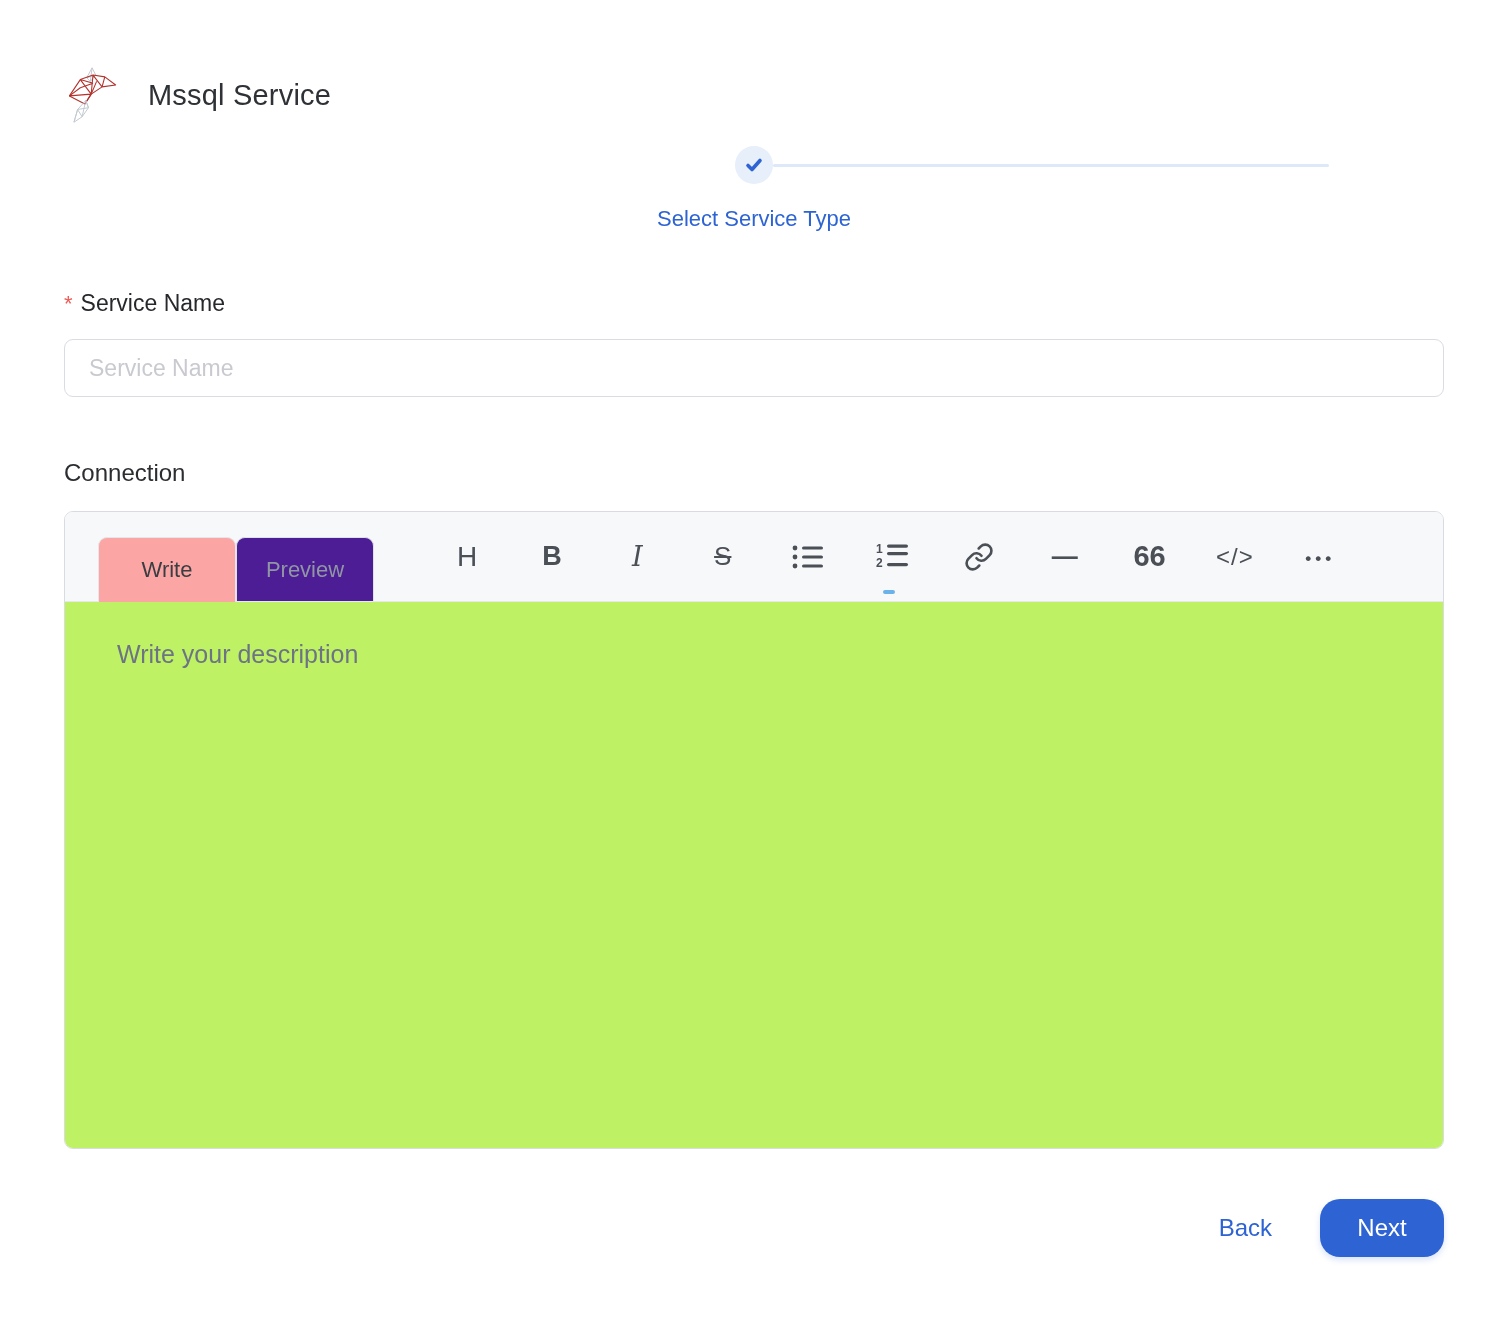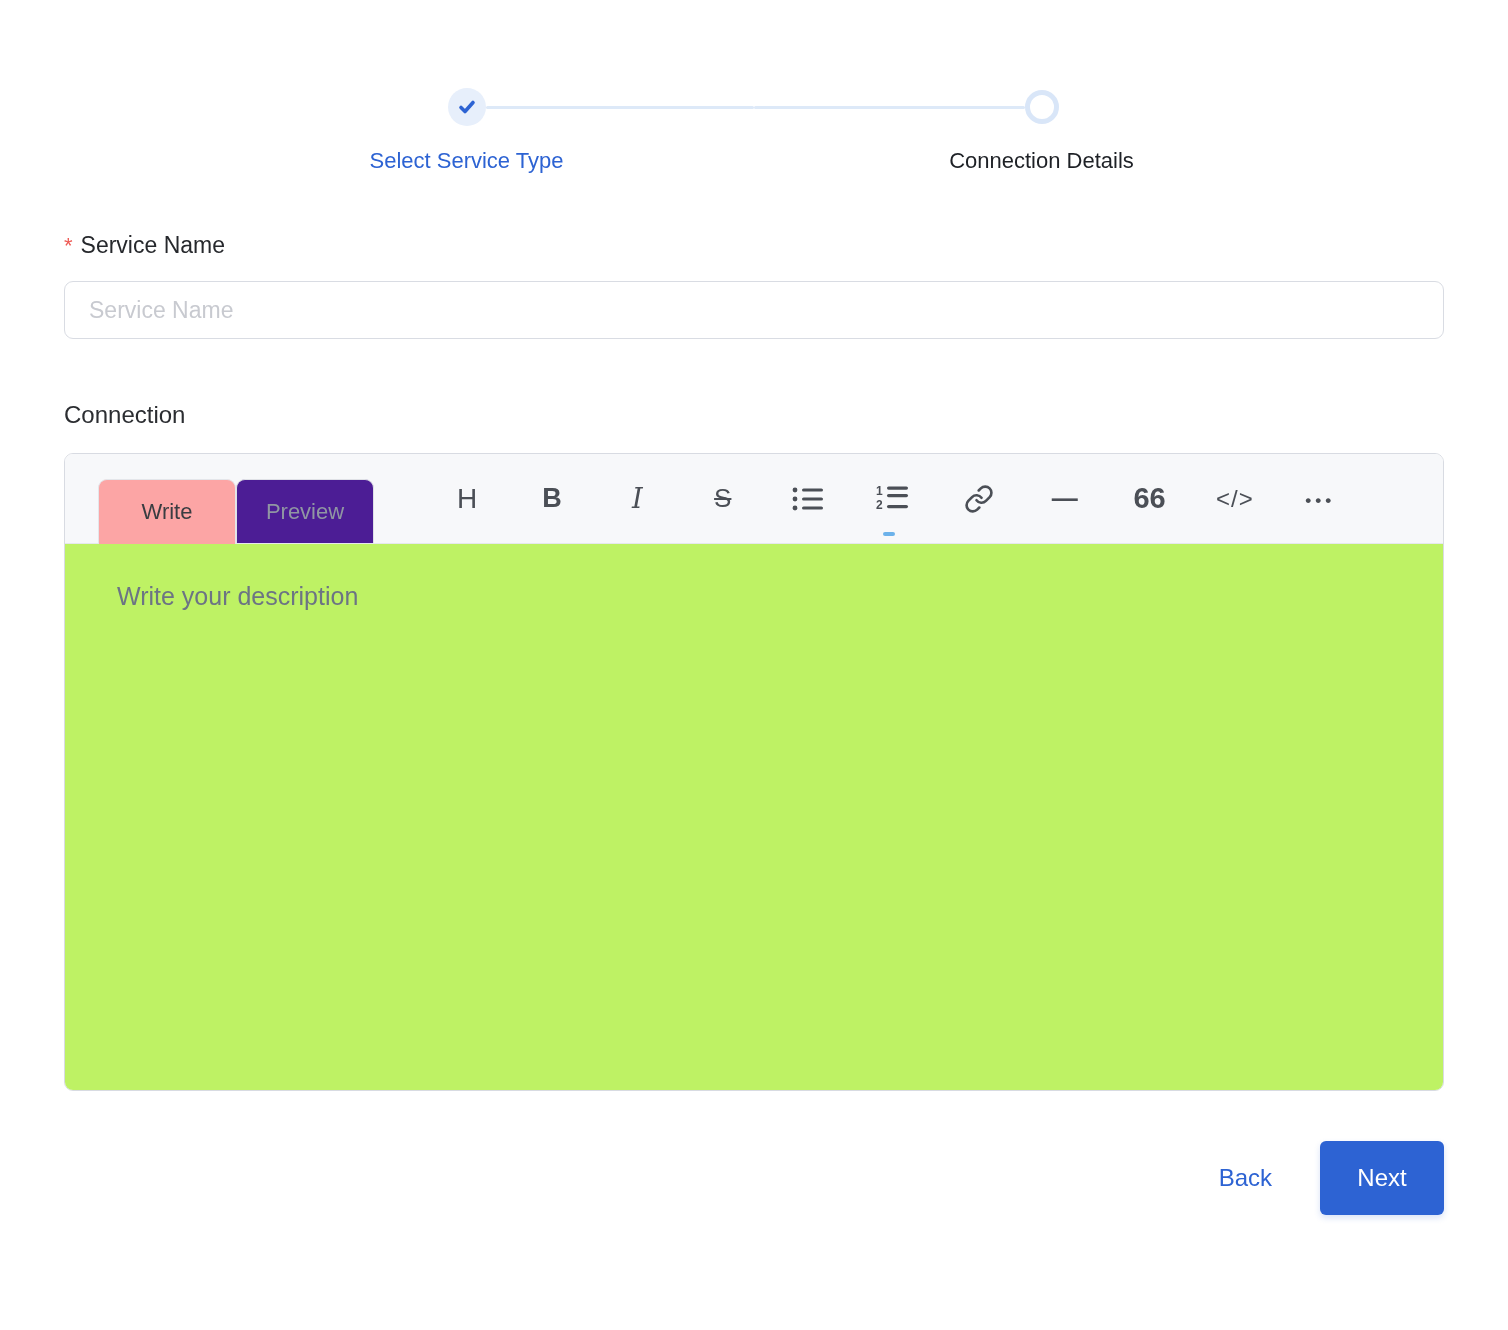--- a/index.html
+++ b/index.html
@@ -113,58 +113,70 @@
   
   .footer {
     margin-top:50px; display:flex; justify-content:flex-end; align-items:center;
     gap:48px; padding-bottom:62px;
   }
   .back-link {
     background:none; border:none; color:#2d63d3; font-size:24px; cursor:pointer;
     font-family:"Liberation Sans", sans-serif;
   }
   .next-button {
-    width:124px; height:74px; border:none; border-radius:6px;
+    width:124px; height:58px; border:none; border-radius:20px;
     background:#2d63d3; color:#ffffff; font-size:24px; cursor:pointer;
     box-shadow:0 3px 6px rgba(45,99,211,.18);
     font-family:"Liberation Sans", sans-serif;
   }
 </style>
 </head>
 <body>
 
 <div class="page">
 
   
+  <div class="header">
+    <svg class="logo" viewBox="0 0 64 64" fill="none" aria-hidden="true">
+
+      <g stroke="#c3cad1" stroke-width="1.1" stroke-linejoin="round">
+        <path d="M25 13 L31 2 L35 10 L29 17 Z"></path>
+        <path d="M31 2 L29 17 M25 13 L35 10"></path>
+      </g>
+
+      <g stroke="#b2322c" stroke-width="1.2" stroke-linejoin="round">
+        <path d="M6 33 L18 15 L32 10 L45 12 L57 21 L42 23 L30 31 L23 42 Z"></path>
+        <path d="M6 33 L30 31 M6 33 L18 24 M18 15 L30 31 M32 10 L30 31 M32 10 L42 23 M45 12 L42 23 M18 24 L32 19 M23 42 L30 31 M18 15 L32 19 M30 31 L36 17"></path>
+      </g>
+
+      <g stroke="#c3cad1" stroke-width="1.1" stroke-linejoin="round">
+        <path d="M24 38 L15 48 L11 62 L20 56 L27 46 Z"></path>
+        <path d="M24 38 L20 56 M15 48 L27 46 M15 48 L20 56 M24 38 L27 46 M11 62 L15 48"></path>
+      </g>
+    </svg>
+    <div class="page-title">Mssql Service</div>
+  </div>
 
   
   <div class="stepper">
 
     <div class="step">
       <div class="step-top">
         <div class="seg hidden"></div>
         <div class="dot dot-done">
           <svg width="20" height="20" viewBox="0 0 20 20">
             <path d="M4 10.5 L8 14.5 L16 5.5" fill="none" stroke="#2d63d3" stroke-width="3.6" stroke-linecap="round" stroke-linejoin="round"></path>
           </svg>
         </div>
         <div class="seg"></div>
       </div>
       <div class="step-label blue">Select Service Type</div>
     </div>
 
 
-    <div class="step">
-      <div class="step-top">
-        <div class="seg"></div>
-        <div class="dot dot-upcoming"></div>
-        <div class="seg hidden"></div>
-      </div>
-      <div class="step-label dark">Connection Details</div>
-    </div>
 
   </div>
 
   
   <div class="field-label">
     <span class="req">*</span>
     <span>Service Name</span>
   </div>
   <input class="text-input" type="text" placeholder="Service Name" style="">
 

